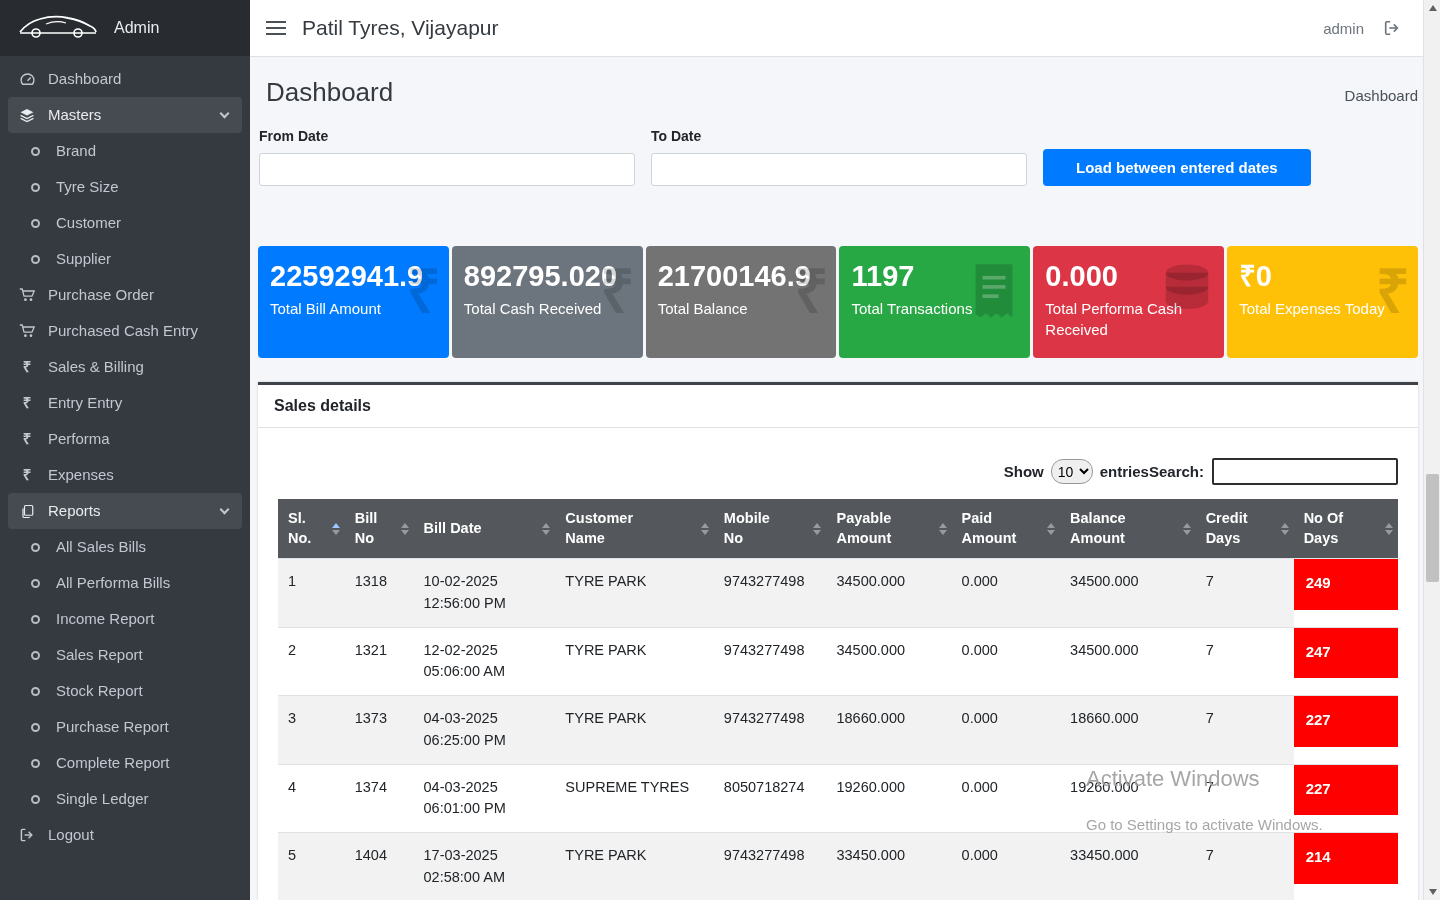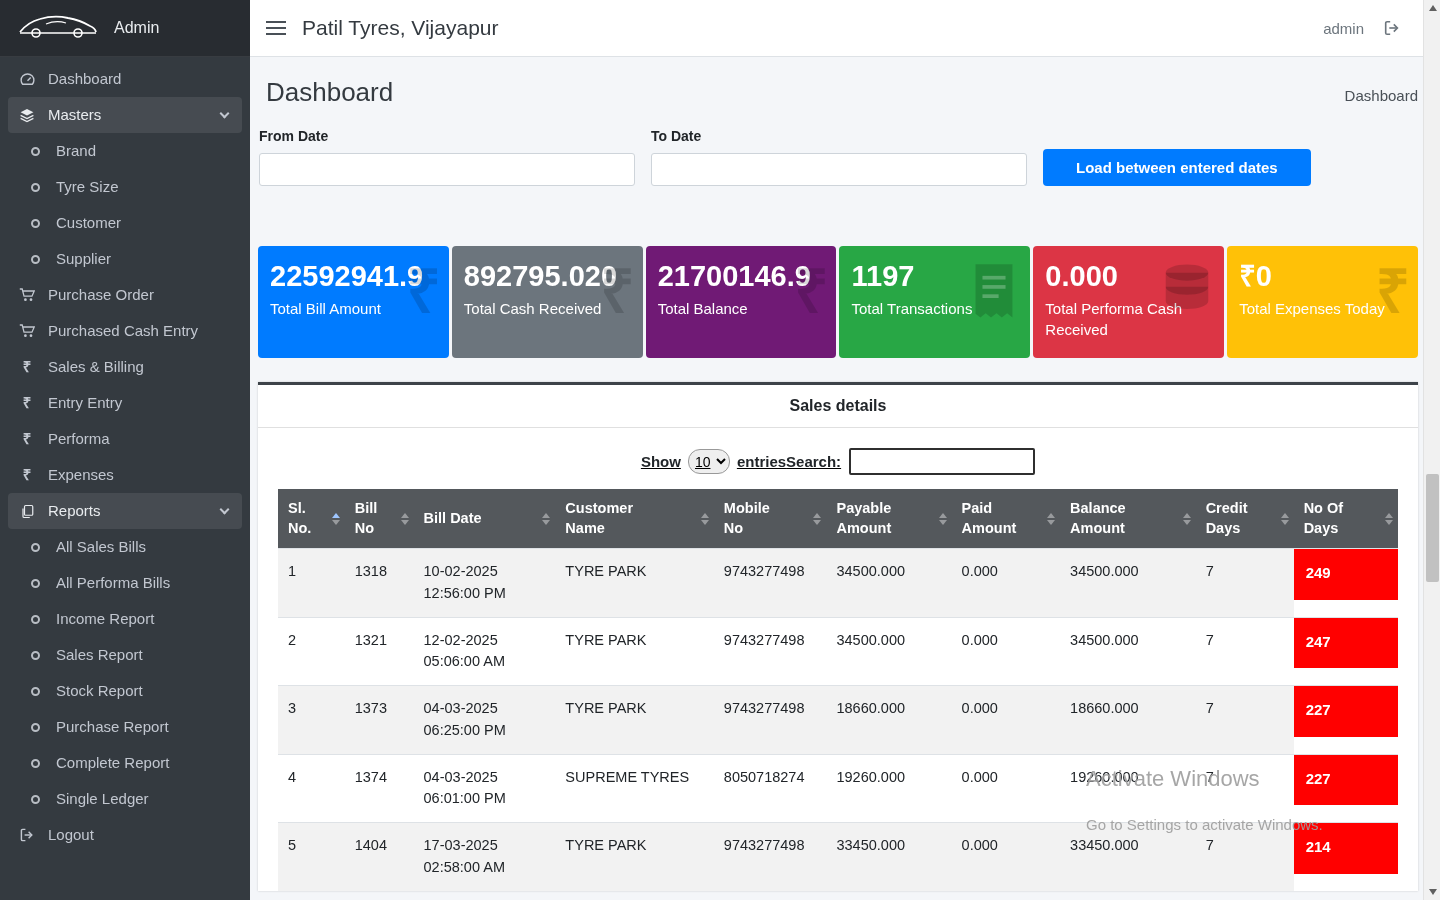--- a/index.html
+++ b/index.html
@@ -38,36 +38,36 @@
   .filter-col { width:376px; }
   .filter-label { font-weight:700; font-size:14px; color:#212529; margin-bottom:9px; }
   .filter-input { width:100%; height:33px; border:1px solid #ced4da; border-radius:3px; background:#fff; padding:0 8px; font-size:14px; }
   .load-btn { background:#007bff; color:#fff; border:none; border-radius:4px; height:37px; padding:0 33px; font-size:15px; font-weight:600; cursor:pointer; font-family:"Liberation Sans", sans-serif; }
 
   
   .stats { display:flex; gap:3px; margin-top:60px; align-items:flex-start; }
   .stat-card { flex:1; border-radius:4px; color:#fff; padding:12px 12px 14px 12px; min-height:112px; position:relative; overflow:hidden; }
   .stat-card.c0 { background:#007bff; }
   .stat-card.c1 { background:#6c757d; }
-  .stat-card.c2 { background:#701a75; }
+  .stat-card.c2 { background:#737373; }
   .stat-card.c3 { background:#28a745; }
   .stat-card.c4 { background:#dc3545; }
   .stat-card.c5 { background:#ffc107; }
   .stat-value { font-size:29px; font-weight:700; line-height:1.25; white-space:nowrap; overflow:hidden; }
   .stat-label { font-size:15px; margin-top:5px; line-height:1.35; max-width:150px; }
   .stat-icon { position:absolute; right:8px; top:16px; color:rgba(0,0,0,0.15); }
   .stat-icon.glyph::before { content:"₹"; font-size:60px; font-weight:700; line-height:1; }
 
   
   .panel { margin-top:24px; background:#fff; border-top:3px solid #3d4349; box-shadow:0 0 2px rgba(0,0,0,0.18); }
-  .panel-header { padding:12px 16px; border-bottom:1px solid rgba(0,0,0,0.12);text-align:center; }
+  .panel-header { padding:12px 16px; border-bottom:1px solid rgba(0,0,0,0.12); }
   .panel-title { font-size:16px; font-weight:700; color:#212529; }
   .panel-body { padding:14px 20px 0 20px; }
 
-  .table-controls { display:flex; justify-content:center; align-items:center; margin:6px 0 14px 0;text-decoration:underline; }
+  .table-controls { display:flex; justify-content:flex-end; align-items:center; margin:16px 0 14px 0; }
   .show-group { display:flex; align-items:center; gap:7px; font-size:15px; font-weight:700; color:#212529; }
   .entries-select { border:1px solid #999; border-radius:12px; height:25px; font-size:14px; padding:0 2px; font-family:"Liberation Sans", sans-serif; }
   .search-group { display:flex; align-items:center; gap:8px; font-size:15px; font-weight:700; color:#212529; }
   .search-input { width:186px; height:27px; border:2px solid #2f2f2f; border-radius:2px; padding:0 6px; font-size:14px; }
 
   table.sales { width:100%; border-collapse:collapse; table-layout:fixed; font-size:14.5px; color:#212529; }
   table.sales th { background:#54585c; color:#fff; font-weight:700; text-align:left; padding:10px 10px; vertical-align:middle; white-space:pre-line; position:relative; line-height:1.35; cursor:pointer; }
   .sort { position:absolute; right:5px; top:50%; transform:translateY(-50%); display:flex; flex-direction:column; gap:2px; }
   .caret-up { width:0; height:0; border-left:4px solid transparent; border-right:4px solid transparent; border-bottom:5px solid rgba(255,255,255,0.4); }
   .caret-down { width:0; height:0; border-left:4px solid transparent; border-right:4px solid transparent; border-top:5px solid rgba(255,255,255,0.4); }

